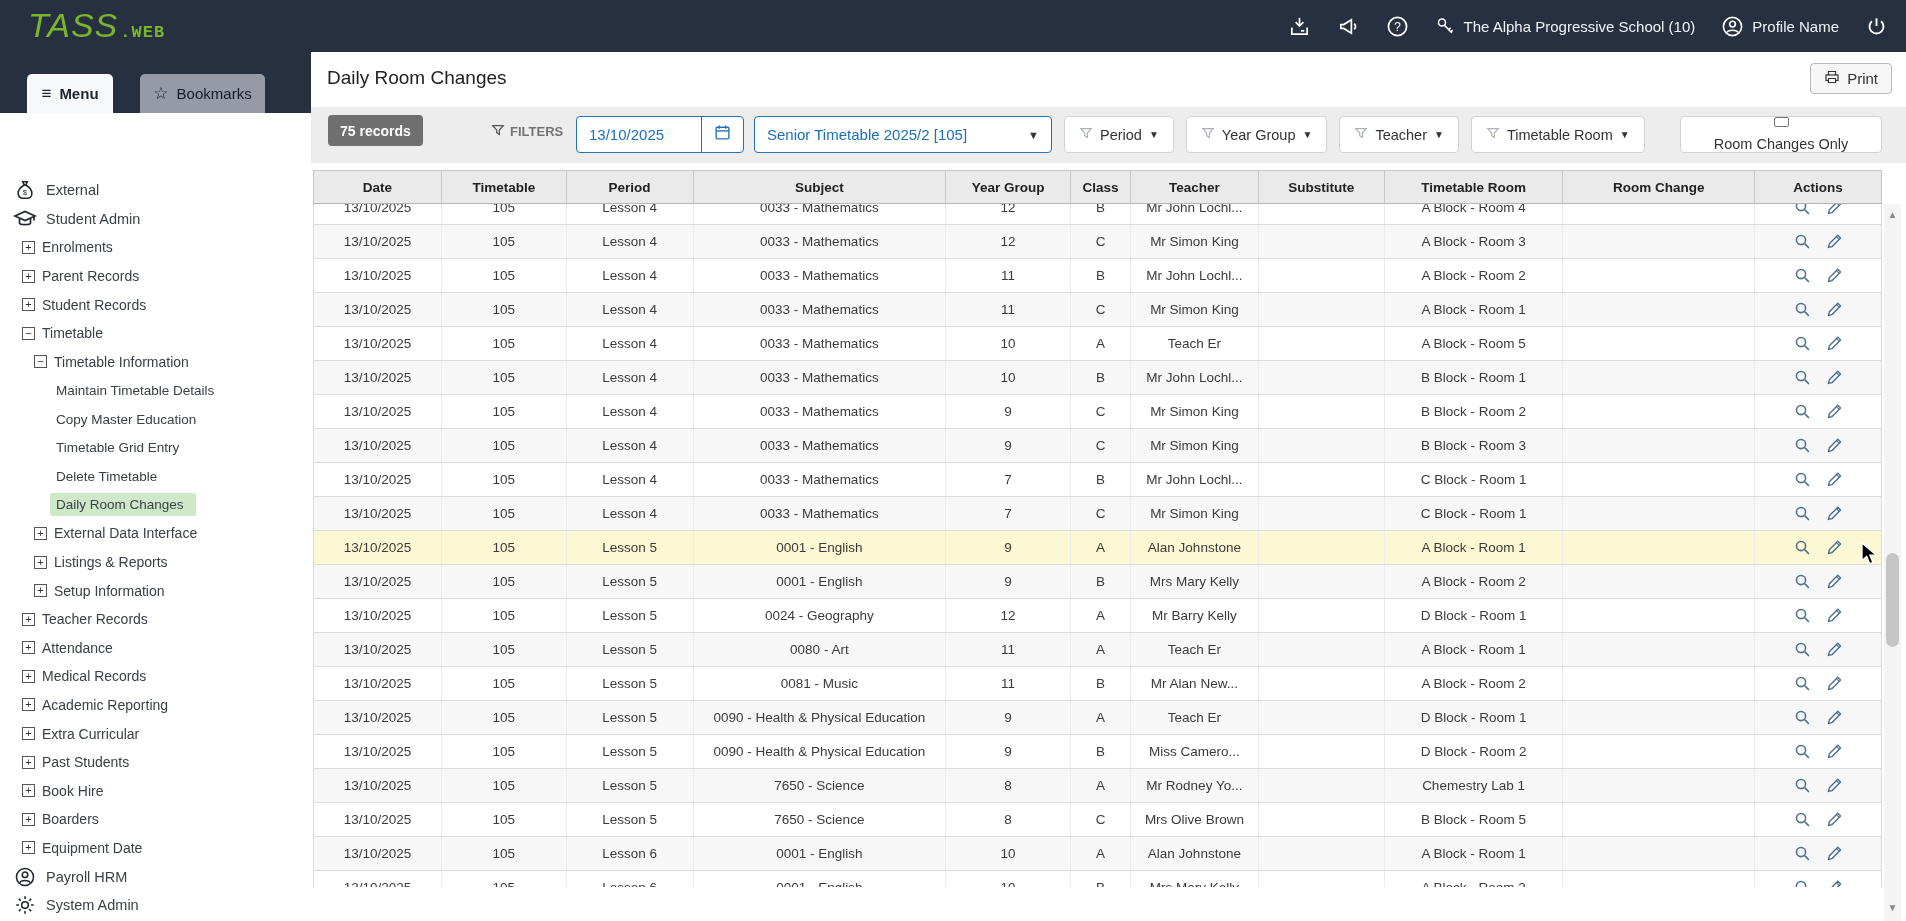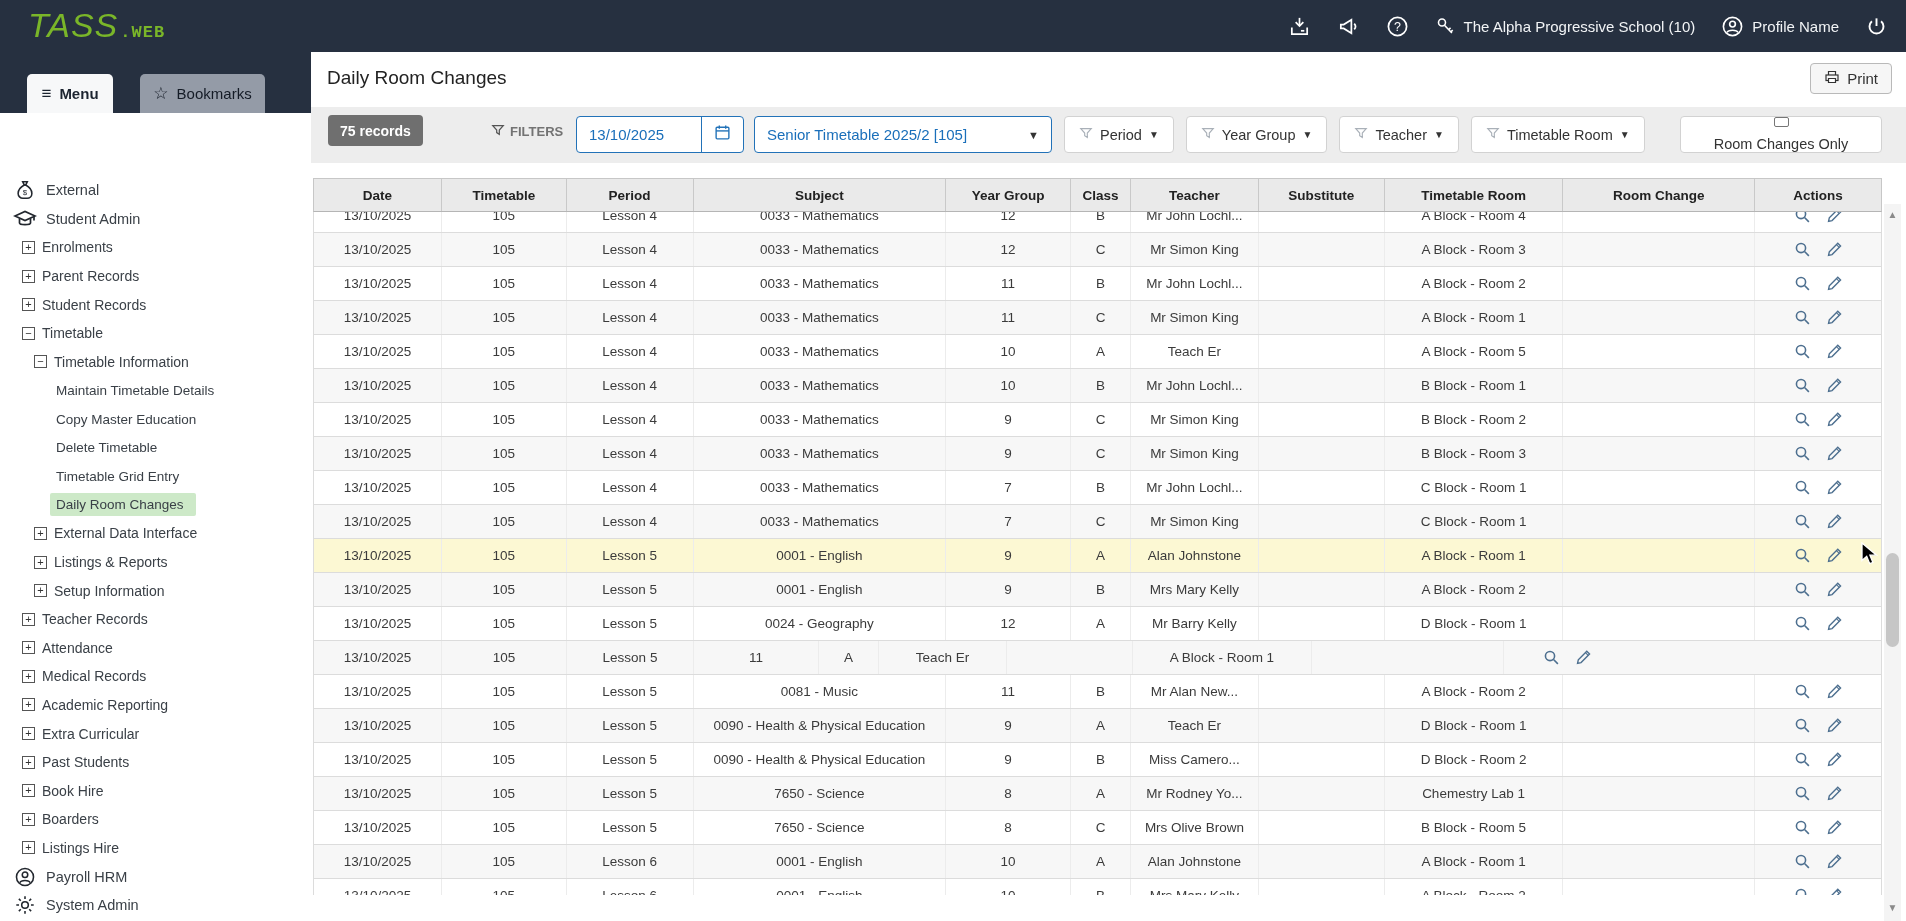--- a/index.html
+++ b/index.html
@@ -48,21 +48,21 @@
   .date-cal { width:42px; height:100%; border-left:1px solid #2272b8; display:flex; align-items:center; justify-content:center; cursor:pointer; }
   .tt-select { position:absolute; left:443px; top:9px; width:298px; height:37px; background:#fff; border:1px solid #2272b8; border-radius:4px; display:flex; align-items:center; padding:0 12px; font-size:15px; color:#1a6fba; cursor:pointer; }
   .tt-select .caret { margin-left:auto; color:#333; font-size:11px; }
   .drop-row { position:absolute; left:753px; top:9px; display:flex; gap:12px; }
   .drop-btn { height:37px; background:#fff; border:1px solid #d2d2d2; border-radius:4px; display:flex; align-items:center; gap:7px; padding:0 14px; font-size:14.5px; color:#333; cursor:pointer; }
   .drop-btn .caret { font-size:10px; color:#333; }
   .chk-box { position:absolute; left:1369px; top:9px; width:202px; height:37px; background:#fff; border:1px solid #d2d2d2; border-radius:4px; display:flex; align-items:center; gap:9px; padding:0 12px; font-size:14.5px; color:#333; cursor:pointer;flex-direction:column; }
   .chk { width:15px; height:15px; border:1px solid #767676; border-radius:2px; background:#fff; }
 
   
-  .table-wrap { position:absolute; left:2px; top:126px; width:1569px; }
+  .table-wrap { position:absolute; left:2px; top:118px; width:1569px; }
   .thead { display:flex; height:34px; background:#eaeaea; border:1px solid #c7c7c7; border-bottom:1px solid #b5b5b5; }
   .thead .cell { display:flex; align-items:center; justify-content:center; font-size:13.5px; font-weight:bold; color:#222; border-right:1px solid #c9c9c9; height:100%; }
   .thead .cell:last-child { border-right:none; }
   .tbody { height:683px; overflow:hidden; border-left:1px solid #dcdcdc; border-right:1px solid #dcdcdc; }
   .trow { display:flex; height:34px; background:#fff; border-bottom:1px solid #dcdcdc; }
   .trow.alt { background:#f7f7f7; }
   .trow.hl { background:#fcf8d3; }
   .trow:first-child { margin-top:-13px; }
   .trow .cell { display:flex; align-items:center; justify-content:center; font-size:13.5px; color:#3b3b3b; border-right:1px solid #ececec; height:100%; overflow:hidden; white-space:nowrap; }
   .trow .cell:last-child { border-right:none; }
@@ -199,24 +199,24 @@
         <span class="expander">−</span>
         <span class="side-label">Timetable Information</span>
       </div>
       <div class="side-item lvl3">
         <span class="side-label">Maintain Timetable Details</span>
       </div>
       <div class="side-item lvl3">
         <span class="side-label">Copy Master Education</span>
       </div>
       <div class="side-item lvl3">
+        <span class="side-label">Timetable Grid Entry</span>
+      </div>
+      <div class="side-item lvl3">
         <span class="side-label">Delete Timetable</span>
-      </div>
-      <div class="side-item lvl3">
-        <span class="side-label">Timetable Grid Entry</span>
       </div>
       <div class="side-item lvl3 active">
         <span class="side-label">Daily Room Changes</span>
       </div>
       <div class="side-item lvl2">
         <span class="expander">+</span>
         <span class="side-label">External Data Interface</span>
       </div>
       <div class="side-item lvl2">
         <span class="expander">+</span>
@@ -253,21 +253,21 @@
       <div class="side-item lvl1">
         <span class="expander">+</span>
         <span class="side-label">Book Hire</span>
       </div>
       <div class="side-item lvl1">
         <span class="expander">+</span>
         <span class="side-label">Boarders</span>
       </div>
       <div class="side-item lvl1">
         <span class="expander">+</span>
-        <span class="side-label">Listings Hire</span>
+        <span class="side-label">Equipment Date</span>
       </div>
       <div class="side-item lvl0">
         <span class="side-ico">
           <svg viewBox="0 0 24 24" width="22" height="22" fill="none" stroke="#22272e" stroke-width="1.7">
             <circle cx="12" cy="12" r="9.3"></circle>
             <circle cx="12" cy="9.5" r="3"></circle>
             <path d="M6.4 18.2c1.2-3.1 10-3.1 11.2 0"></path>
           </svg>
         </span>
         <span class="side-label">Payroll HRM</span>
@@ -711,20 +711,21 @@
                 <path d="M11.1 2.2l2.6 2.6-8 8-3.3.7.7-3.3z" fill="none" stroke="currentColor" stroke-width="1.3"></path>
                 <path d="M9.8 3.5l2.6 2.6" stroke="currentColor" stroke-width="1"></path>
               </svg>
             </span>
           </div>
         </div>
         <div class="trow alt">
           <div class="cell c0">13/10/2025</div>
           <div class="cell c1">105</div>
           <div class="cell c2">Lesson 5</div>
+          <div class="cell c3">0080 - Art</div>
           <div class="cell c4">11</div>
           <div class="cell c5">A</div>
           <div class="cell c6">Teach Er</div>
           <div class="cell c7"></div>
           <div class="cell c8">A Block - Room 1</div>
           <div class="cell c9"></div>
           <div class="cell c10">
             <span class="act-ic">
               <svg viewBox="0 0 16 16" width="17" height="17">
                 <circle cx="6.6" cy="6.6" r="4.3" fill="none" stroke="currentColor" stroke-width="1.5"></circle>

